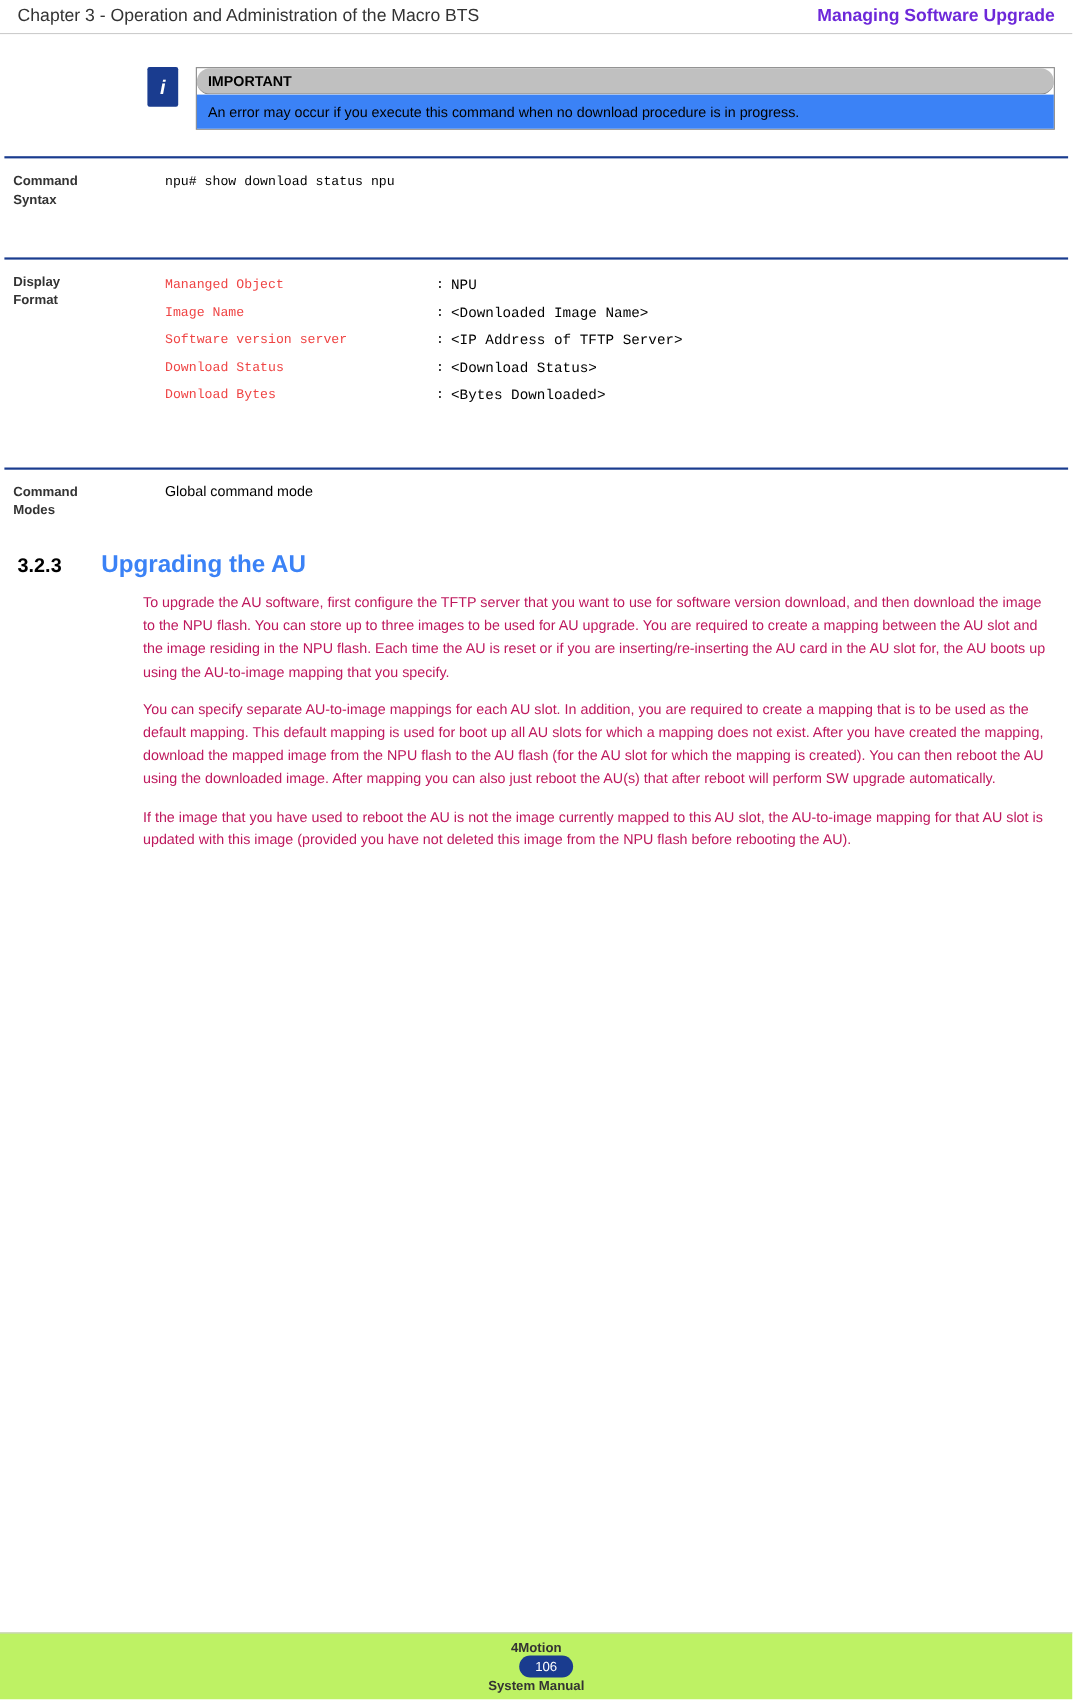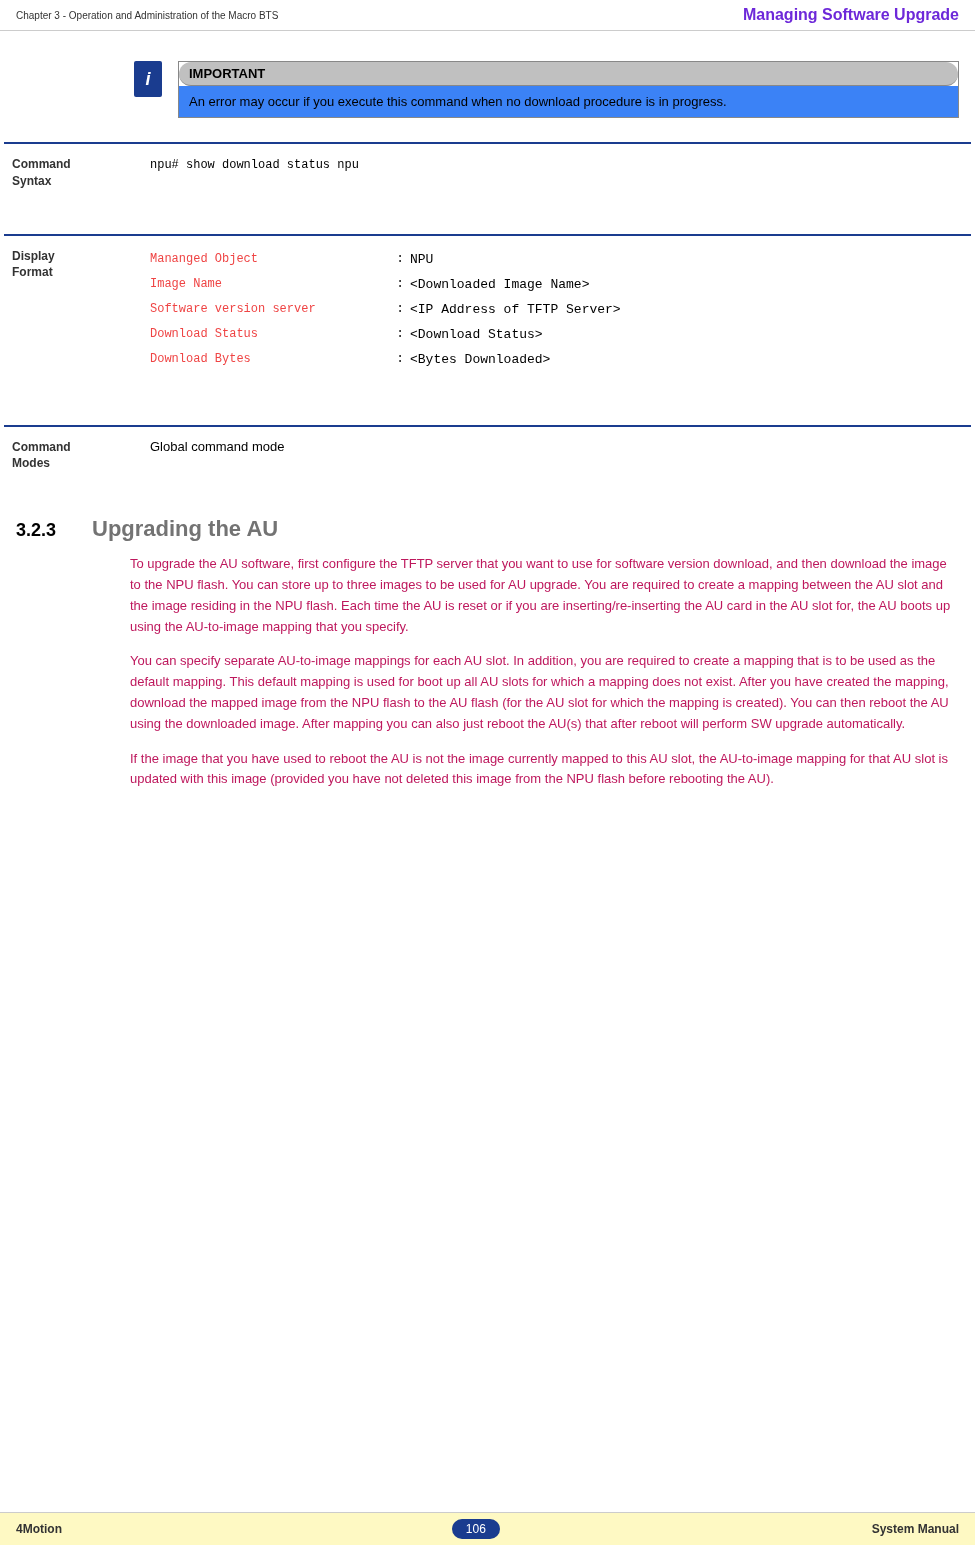--- a/index.html
+++ b/index.html
@@ -16,21 +16,21 @@
     
     .page-header {
       display: flex;
       justify-content: space-between;
       align-items: center;
       padding: 6px 16px;
       border-bottom: 1px solid #ccc;
       background: #fff;
     }
     .header-left {
-      font-size: 10px;
+      font-size: 16px;
       color: #333;
     }
     .header-right {
       font-size: 16px;
       color: #6d28d9;
       font-weight: bold;
     }
 
     
     .main-content {
@@ -132,33 +132,33 @@
     }
     .display-value {
       font-family: Liberation Mono, monospace;
       font-size: 13px;
     }
 
     
     .section-heading {
       display: flex;
       align-items: baseline;
-      margin: 28px 16px 12px 16px;
+      margin: 12px 16px 12px 16px;
     }
     .section-number {
       font-size: 18px;
       font-weight: bold;
       color: #000;
       margin-right: 16px;
       min-width: 60px;
     }
     .section-title {
       font-size: 22px;
       font-weight: bold;
-      color: #737373;
+      color: #3b82f6;
       font-family: Arial, sans-serif;
     }
 
     .body-text {
       margin: 0 16px 14px 130px;
       font-size: 13px;
       line-height: 1.6;
       color: #be185d;
     }
 
@@ -166,21 +166,22 @@
     .page-footer {
       position: absolute;
       bottom: 0;
       left: 0;
       right: 0;
       display: flex;
       justify-content: space-between;
       align-items: center;
       padding: 6px 16px;
       border-top: 1px solid #ccc;
-      background: #fef9c3;
+      background: #bef264;
+      flex-direction: column;
     }
     .footer-left {
       font-size: 12px;
       color: #333;
       font-weight: bold;
     }
     .footer-center {
       font-size: 12px;
       color: #fff;
       background: #1a3c8f;

